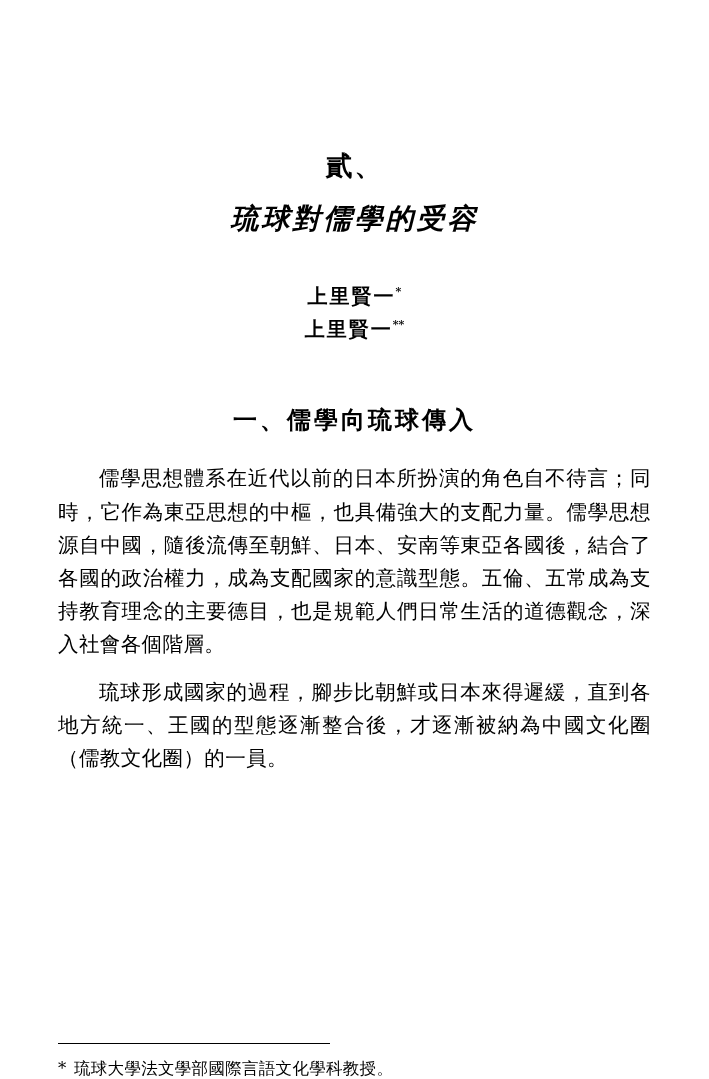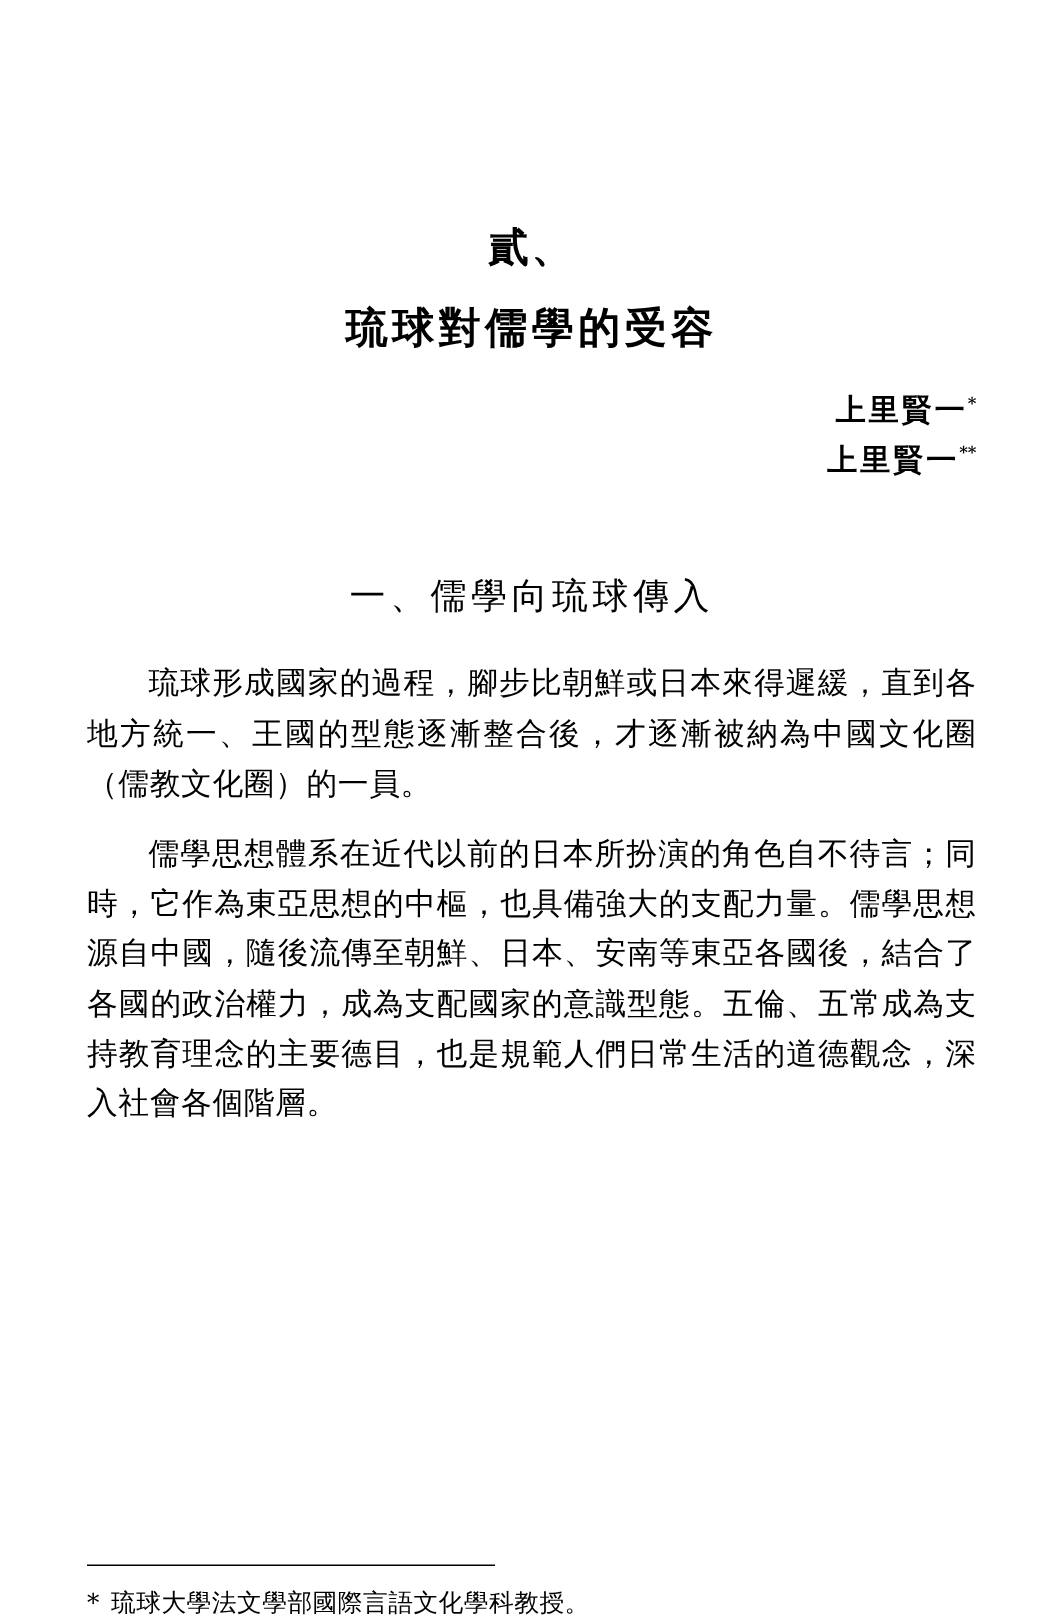--- a/index.html
+++ b/index.html
@@ -30,46 +30,47 @@
     margin-top: 150px;
     line-height: 1.2;
     font-weight: 600;
   }
   .chapter-title {
     text-align: center;
     font-size: 28px;
     letter-spacing: 3px;
     margin-top: 18px;
     font-weight: 600;
+    font-style: italic;
   }
 
   
   .byline {
-    text-align: right;
-    margin-top: 19px;
+    text-align: center;
+    margin-top: 42px;
     line-height: 1.65;
   }
   .byline-row {
     font-size: 20px;
     letter-spacing: 2px;
     font-weight: 600;
   }
   .byline-row sup {
     font-size: 11px;
     vertical-align: super;
     letter-spacing: 0;
   }
 
   
   .section-heading {
     text-align: center;
     font-size: 24px;
     letter-spacing: 3px;
     margin-top: 58px;
-    font-weight: 400;
+    font-weight: 700;
   }
 
   
   .body {
     margin-top: 26px;
   }
   .para {
     font-size: 20.5px;
     line-height: 1.62;
     text-align: justify;
@@ -115,22 +116,22 @@
   <div class="chapter-title">琉球對儒學的受容</div>
 
   <div class="byline">
     <div class="byline-row"><span>上里賢一</span><sup>*</sup></div>
     <div class="byline-row"><span>上里賢一</span><sup>**</sup></div>
   </div>
 
   <div class="section-heading">一、儒學向琉球傳入</div>
 
   <div class="body">
+    <p class="para">儒學思想體系在近代以前的日本所扮演的角色自不待言；同時，它作為東亞思想的中樞，也具備強大的支配力量。儒學思想源自中國，隨後流傳至朝鮮、日本、安南等東亞各國後，結合了各國的政治權力，成為支配國家的意識型態。五倫、五常成為支持教育理念的主要德目，也是規範人們日常生活的道德觀念，深入社會各個階層。</p>
     <p class="para">琉球形成國家的過程，腳步比朝鮮或日本來得遲緩，直到各地方統一、王國的型態逐漸整合後，才逐漸被納為中國文化圈（儒教文化圈）的一員。</p>
-    <p class="para">儒學思想體系在近代以前的日本所扮演的角色自不待言；同時，它作為東亞思想的中樞，也具備強大的支配力量。儒學思想源自中國，隨後流傳至朝鮮、日本、安南等東亞各國後，結合了各國的政治權力，成為支配國家的意識型態。五倫、五常成為支持教育理念的主要德目，也是規範人們日常生活的道德觀念，深入社會各個階層。</p>
   </div>
 
   <div class="footnote-rule"></div>
 
   <div class="footnotes">
     <div class="footnote"><span class="mark">*</span><span>琉球大學法文學部國際言語文化學科教授。</span></div>
 
   </div>
 
 </div>

